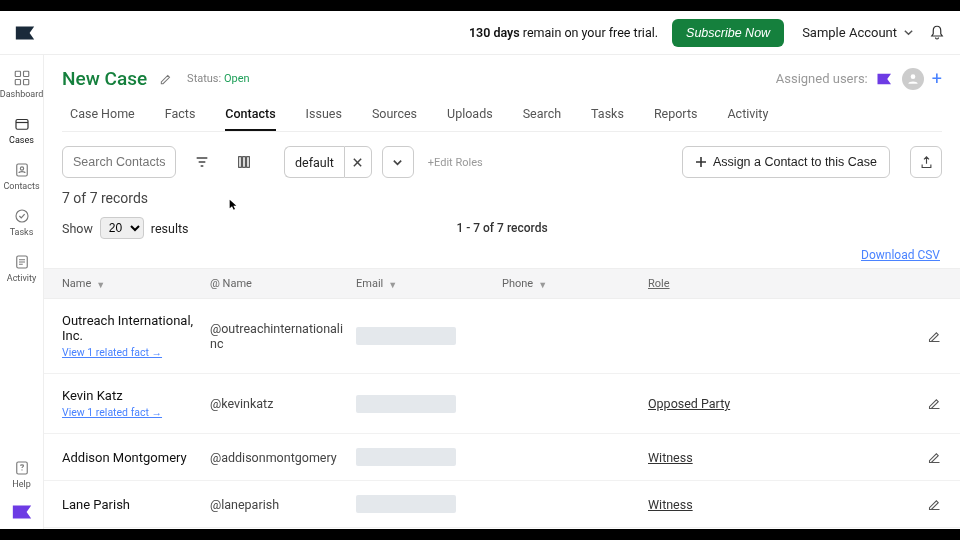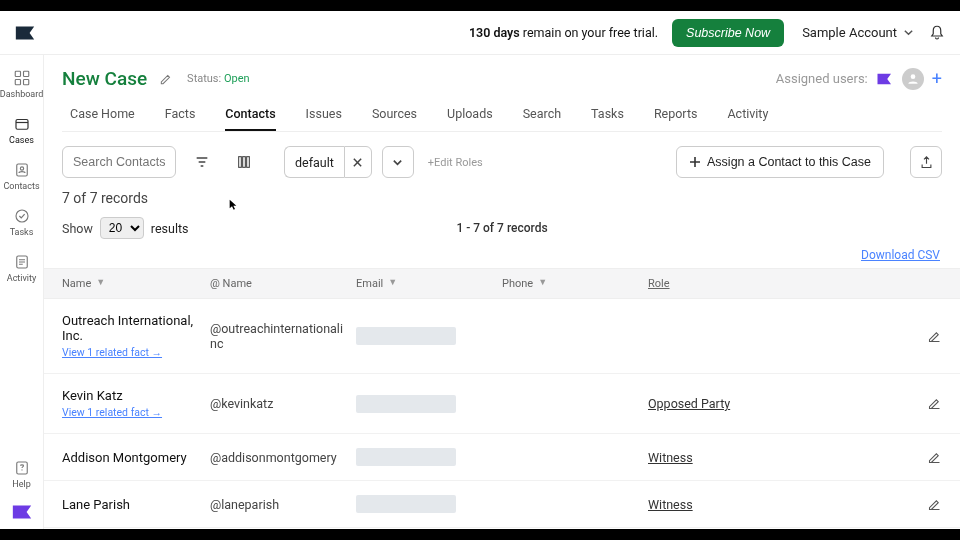--- a/index.html
+++ b/index.html
@@ -52,21 +52,21 @@
   
   .toolbar { display:flex; align-items:center; padding:14px 18px 10px 18px; gap:10px; }
   .search-input { height:32px; width:114px; border:1px solid #ccc; border-radius:6px; padding:0 10px; font-size:12.5px; color:#555; }
   .tool-btn { height:32px; min-width:32px; border:1px solid #ddd; border-radius:6px; background:#fff; display:flex; align-items:center; justify-content:center; padding:0 8px; cursor:pointer; color:#444; }
   .tool-btn.noborder { border:none; }
   .pill { display:flex; align-items:flex-start;margin-left:14px; }
   .pill .pill-body { height:32px; border:1px solid #ccc; border-right:none; border-radius:6px 0 0 6px; padding:0 10px; display:flex; align-items:center; font-size:12.5px; }
   .pill .pill-close { height:32px; width:28px; border:1px solid #ccc; border-radius:0 6px 6px 0; display:flex; align-items:center; justify-content:center; cursor:pointer; font-size:14px; }
   .dropdown-btn { height:32px; width:32px; border:1px solid #ccc; border-radius:6px; display:flex; align-items:center; justify-content:center; cursor:pointer; }
   .edit-roles { font-size:11px; color:#999; cursor:pointer; margin-left:4px; }
-  .toolbar-right { margin-left:auto; display:flex; gap:26px; }
+  .toolbar-right { margin-left:auto; display:flex; gap:20px; }
   .assign-btn { height:32px; border:1px solid #ccc; border-radius:6px; padding:0 12px; background:#fff; display:flex; align-items:center; gap:6px; font-size:12.5px; cursor:pointer; color:#222; }
   .export-btn { height:32px; width:32px; border:1px solid #ccc; border-radius:6px; display:flex; align-items:center; justify-content:center; cursor:pointer; background:#fff; }
 
   .records-count { padding:2px 18px 10px 18px; font-size:14px; color:#444; }
 
   .results-row { display:flex; align-items:center; padding:0 18px 6px 18px; font-size:12.5px; }
   .results-row .show-label { color:#444; }
   .results-row select { margin:0 7px; height:22px; border:1px solid #ccc; border-radius:4px; padding:0 4px; font-size:12px; }
   .pager-center { position:absolute; left:50%; transform:translateX(-50%); font-size:12px; color:#333; font-weight:500; }
   .results-wrap { position:relative; height:24px; display:flex; align-items:center; width:100%; }
@@ -76,21 +76,21 @@
 
   
   .table { width:100%; }
   .thead { display:flex; background:#f5f5f6; padding:8px 18px; font-size:11px; color:#666; border-top:1px solid #eee; border-bottom:1px solid #eee; }
   .col-name { width:148px; }
   .col-at { width:146px; }
   .col-email { width:146px; }
   .col-phone { width:146px; }
   .col-role { flex:1;text-decoration:underline; }
   .col-actions { width:40px; text-align:right; }
-  .th { display:flex; align-items:flex-start; gap:5px; }
+  .th { display:flex; align-items:flex-end; gap:5px; }
   .sort-arrow { font-size:9px; color:#999; }
 
   .row { display:flex; align-items:center; padding:14px 18px; border-bottom:1px solid #f1f1f1; font-size:13px; color:#222; }
   .row .col-name .nm { color:#111; }
   .row .related { font-size:10.5px; color:#4a83ff; text-decoration:underline; cursor:pointer; margin-top:3px; display:inline-block; }
   .row .col-at { color:#444; font-size:12.5px; word-break:break-all; padding-right:8px; }
   .row .col-email .redact { width:100px; height:18px; background:#e4e8ec; border-radius:2px; }
   .row .col-phone { font-size:12.5px; color:#333; }
   .row .col-role { font-size:12.5px; color:#333; }
   .row .col-actions { display:flex; justify-content:flex-end; }

